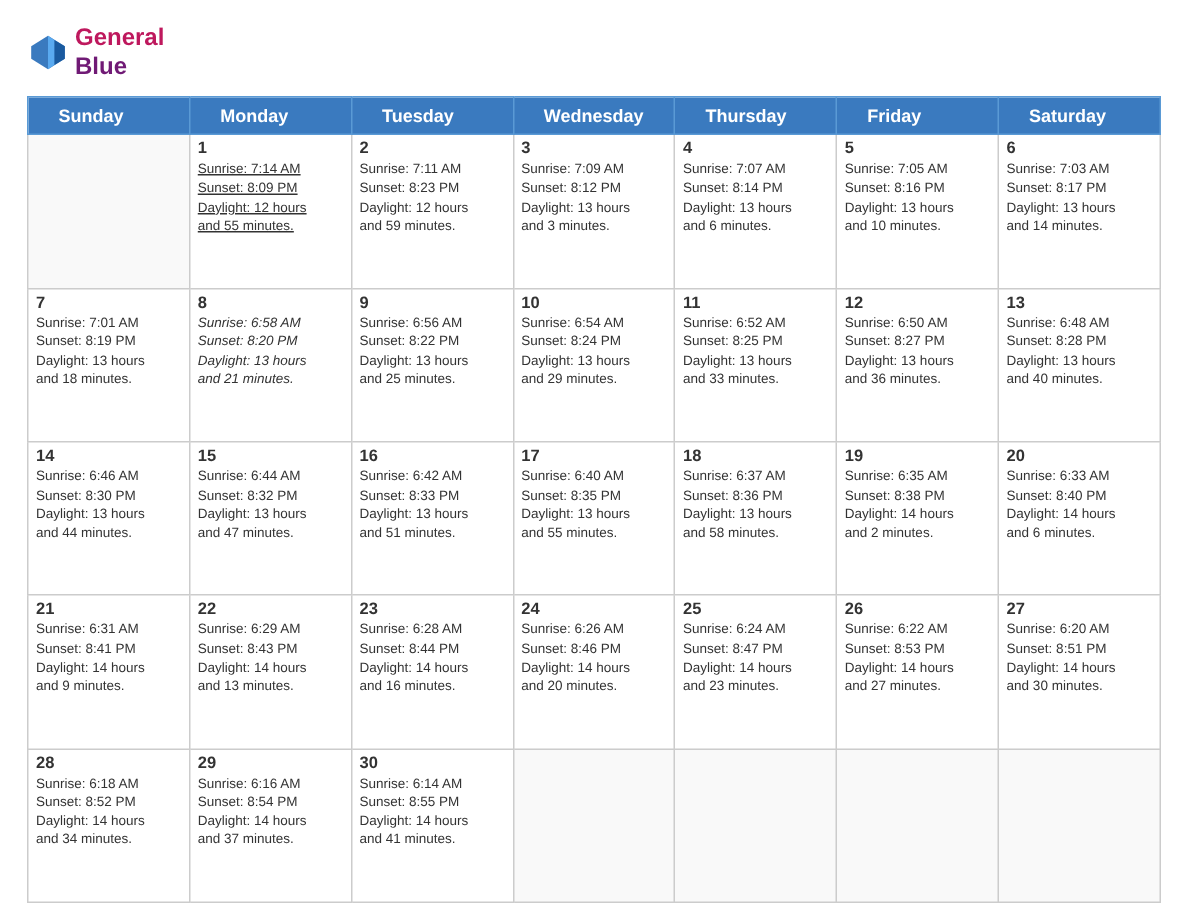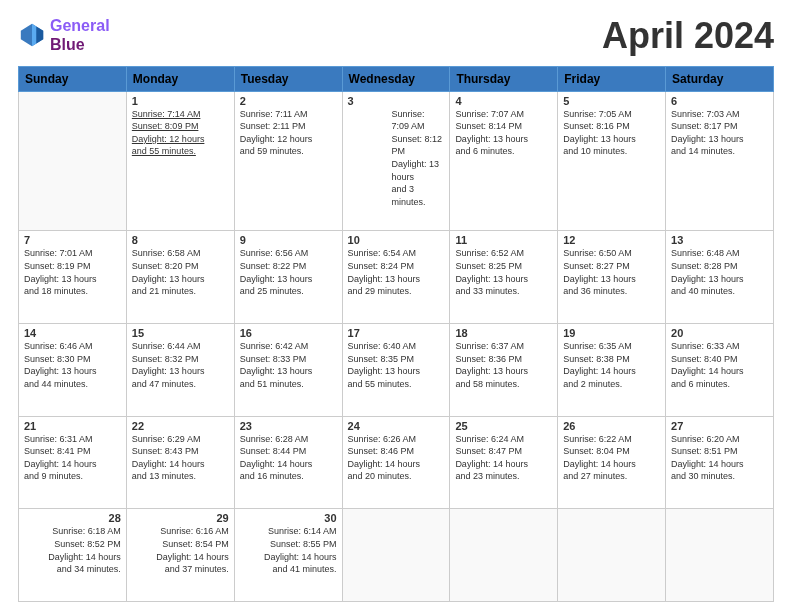--- a/index.html
+++ b/index.html
@@ -45,24 +45,24 @@
       font-size: 14px;
       color: #555;
     }
     .calendar-table {
       width: 100%;
       border-collapse: collapse;
       flex: 1;
     }
     .calendar-table thead tr th {
       background-color: #3a7abf;
-      color: #000000;
+      color: #ffffff;
       font-size: 12px;
       font-weight: bold;
-      padding: 5px 6px;
+      padding: 5px 20px;
       text-align: left;
       border: 1px solid #5a9ad5;
     }
     .calendar-table tbody tr td {
       border: 1px solid #ccc;
       vertical-align: top;
       padding: 3px 5px;
       font-size: 9.5px;
       color: #333;
       background: #fff;
@@ -79,43 +79,41 @@
       display: block;
       margin-bottom: 1px;
     }
     .day-info {
       font-size: 9px;
       color: #333;
       line-height: 1.4;
     }
     .last-row td {
       height: 70px;
-      text-align: right;
     }
   </style>
 </head>
 <body>
 
 <div class="page">
   <div class="header">
     <div class="logo">
       <svg class="logo-icon" viewBox="0 0 40 40">
         <polygon points="20,4 36,14 36,26 20,36 4,26 4,14" fill="#3a7abf"></polygon>
         <polygon points="26,8 36,14 36,26 26,32" fill="#1a5a9f"></polygon>
         <polygon points="20,4 26,8 26,32 20,36" fill="#5aaaf0"></polygon>
       </svg>
       <div>
-        <div style="font-size:16px;font-weight:bold;color:#8b5cf6;line-height:1.2;text-align:right;">
+        <div style="font-size:16px;font-weight:bold;color:#be185d;line-height:1.2;text-align:right;">
           <span>General</span><span style="color:#3a7abf"></span>
         </div>
         <div style="font-size:16px;font-weight:bold;color:#701a75;line-height:1.2;">Blue</div>
       </div>
     </div>
     <div class="title-block">
-      <div class="month-title">April 2024</div>
     </div>
   </div>
 
   <table class="calendar-table">
     <thead>
       <tr>
       <th>Sunday</th>
           <th>Monday</th>
           <th>Tuesday</th>
           <th>Wednesday</th>
@@ -130,27 +128,27 @@
           <td>
             <span class="day-number">1</span>
             <div class="day-info" style="white-space: pre-line; text-decoration: underline;">Sunrise: 7:14 AM
 Sunset: 8:09 PM
 Daylight: 12 hours
 and 55 minutes.</div>
           </td>
           <td>
             <span class="day-number">2</span>
             <div class="day-info" style="white-space: pre-line;">Sunrise: 7:11 AM
-Sunset: 2:11 PM
+Sunset: 8:23 PM
 Daylight: 12 hours
 and 59 minutes.</div>
           </td>
           <td>
             <span class="day-number">3</span>
-            <div class="day-info" style="white-space: pre-line; margin-left: 44px;">Sunrise: 7:09 AM
+            <div class="day-info" style="white-space: pre-line;">Sunrise: 7:09 AM
 Sunset: 8:12 PM
 Daylight: 13 hours
 and 3 minutes.</div>
           </td>
           <td>
             <span class="day-number">4</span>
             <div class="day-info" style="white-space: pre-line;">Sunrise: 7:07 AM
 Sunset: 8:14 PM
 Daylight: 13 hours
 and 6 minutes.</div>
@@ -173,21 +171,21 @@
         <tr>
           <td>
             <span class="day-number">7</span>
             <div class="day-info" style="white-space: pre-line;">Sunrise: 7:01 AM
 Sunset: 8:19 PM
 Daylight: 13 hours
 and 18 minutes.</div>
           </td>
           <td>
             <span class="day-number">8</span>
-            <div class="day-info" style="white-space: pre-line;">Sunrise: 6:58 AM
+            <div class="day-info" style="white-space: pre-line; font-style: italic;">Sunrise: 6:58 AM
 Sunset: 8:20 PM
 Daylight: 13 hours
 and 21 minutes.</div>
           </td>
           <td>
             <span class="day-number">9</span>
             <div class="day-info" style="white-space: pre-line;">Sunrise: 6:56 AM
 Sunset: 8:22 PM
 Daylight: 13 hours
 and 25 minutes.</div>
@@ -304,21 +302,21 @@
           <td>
             <span class="day-number">25</span>
             <div class="day-info" style="white-space: pre-line;">Sunrise: 6:24 AM
 Sunset: 8:47 PM
 Daylight: 14 hours
 and 23 minutes.</div>
           </td>
           <td>
             <span class="day-number">26</span>
             <div class="day-info" style="white-space: pre-line;">Sunrise: 6:22 AM
-Sunset: 8:04 PM
+Sunset: 8:53 PM
 Daylight: 14 hours
 and 27 minutes.</div>
           </td>
           <td>
             <span class="day-number">27</span>
             <div class="day-info" style="white-space: pre-line;">Sunrise: 6:20 AM
 Sunset: 8:51 PM
 Daylight: 14 hours
 and 30 minutes.</div>
           </td>

